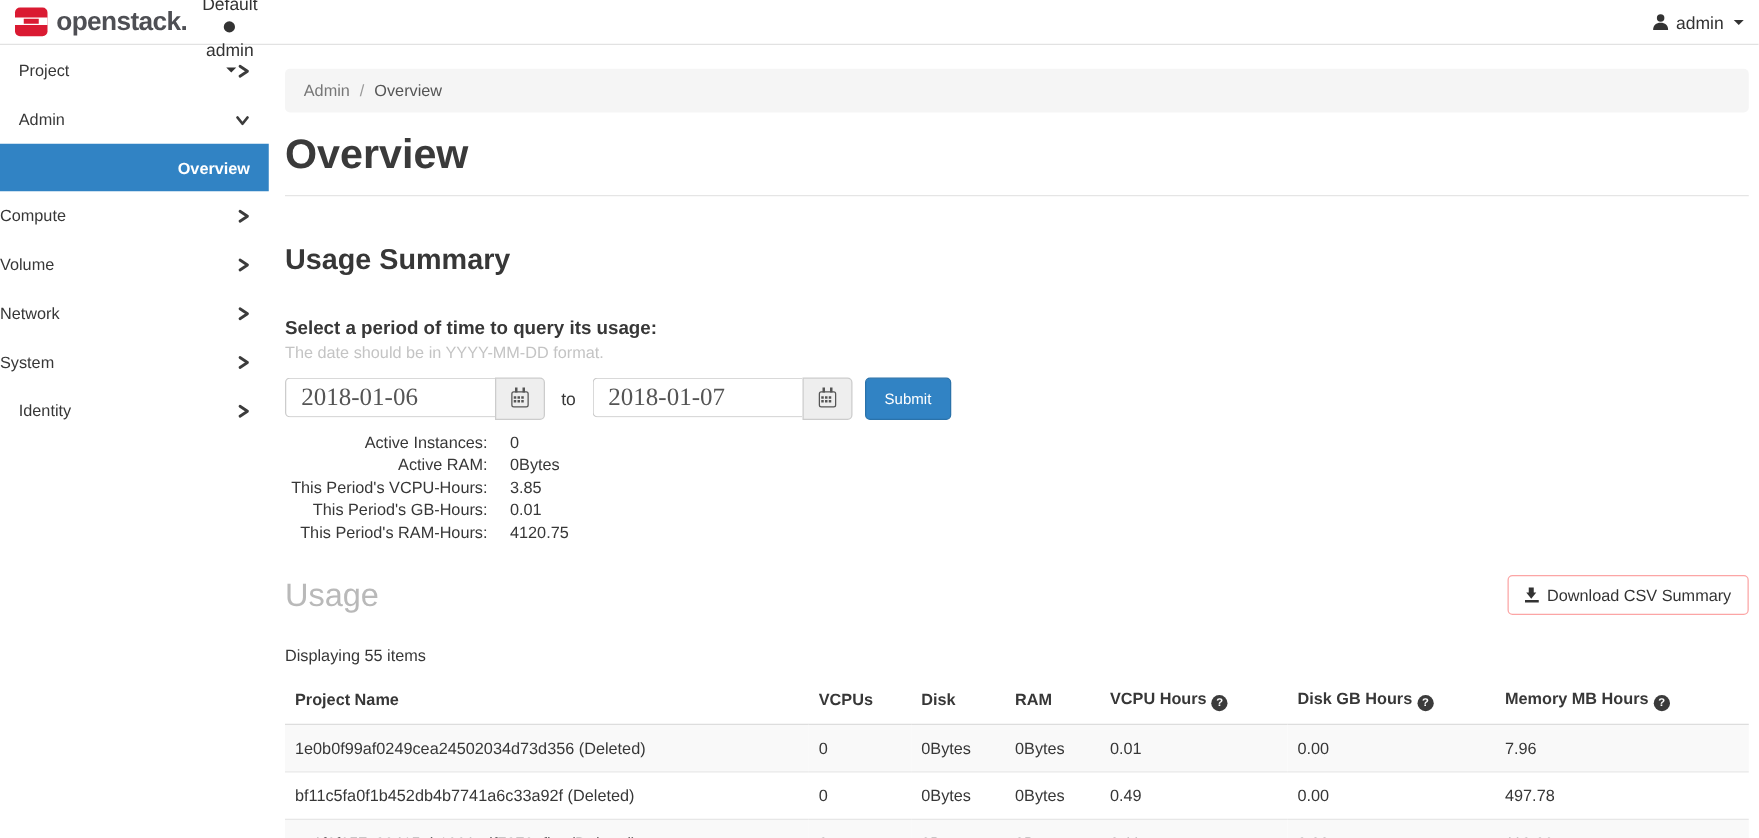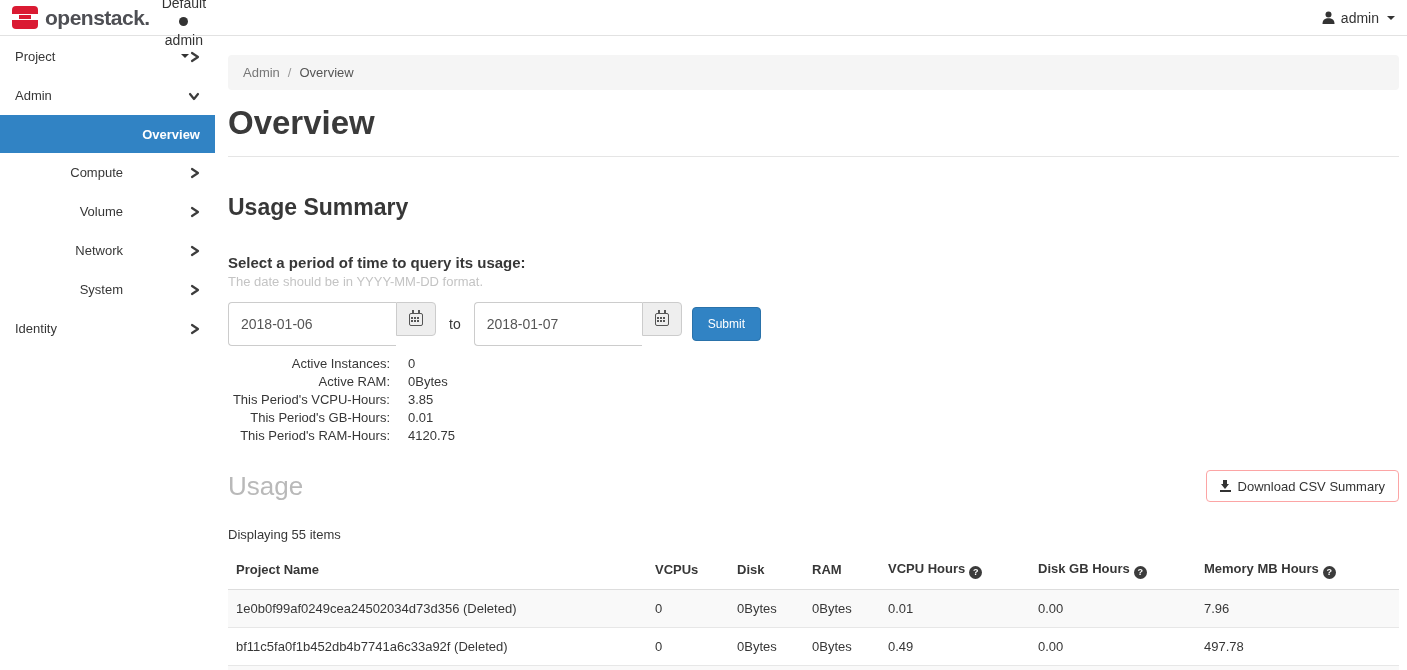--- a/index.html
+++ b/index.html
@@ -28,43 +28,43 @@
                font-size:14px; color:#333; cursor:pointer; }
 
   
   .sidebar { position:absolute; top:37px; left:0; width:215px; }
   .nav-item { height:39px; display:flex; align-items:center; position:relative;
               font-size:13px; color:#373737; cursor:pointer; }
   .nav-item.lvl1 { padding-left:15px; }
   .nav-item .chev { position:absolute; right:15px; top:50%; transform:translateY(-50%); }
   .nav-item.selected { height:38px; background:var(--accent); color:#fff;
                        justify-content:flex-end; padding-right:15px; font-weight:bold; }
-  .nav-item.lvl2 { justify-content:flex-end; padding-right:92px;padding-left:48px; }
+  .nav-item.lvl2 { padding-right:92px; }
   svg.chevron { display:block; }
 
   
   .main { position:absolute; left:228px; top:37px; width:1171px; }
   .breadcrumb { margin-top:18px; background:#f5f5f5; border-radius:4px; height:35px;
                 display:flex; align-items:center; padding:0 15px; font-size:13px; }
   .breadcrumb a { color:#777; text-decoration:none; cursor:pointer; }
   .breadcrumb .sep { color:#999; margin:0 8px; }
   .breadcrumb .current { color:#555; }
 
   .page-title { margin-top:14px; font-size:33px; font-weight:bold; color:#3a3a3a; }
   .rule { border:none; border-top:1px solid #e5e5e5; margin-top:14px; }
 
   .section-h { margin-top:37px; font-size:23px; font-weight:bold; color:#373737; }
   .form-label { margin-top:33px; font-size:15px; font-weight:bold; color:#373737; }
   .form-hint { margin-top:3px; font-size:13px; color:#c4c4c4; }
 
   .date-form { margin-top:13px; display:flex; align-items:center; }
   .input-group { display:flex; }
-  .input-group input { width:168px; height:44px; border:1px solid #ccc; border-right:none;
-                       border-radius:4px 0 0 4px; padding:0 12px; font-size:14px; color:#555;
-                       font-family:Liberation Sans, sans-serif; outline:none; }
+  .input-group input { width:168px; height:32px; border:1px solid #ccc; border-right:none;
+                       border-radius:4px 0 0 4px; padding:0 12px; font-size:20px; color:#555;
+                       font-family:Liberation Serif, serif; outline:none; }
   .addon { width:40px; height:34px; background:#eee; border:1px solid #ccc;
            border-radius:0 4px 4px 0; display:flex; align-items:center; justify-content:center;
            cursor:pointer; }
   .cal-icon { width:14px; height:13px; border:1.5px solid #555; border-radius:2px; position:relative; }
   .cal-icon:before { content:""; position:absolute; top:-4px; left:2px; width:2px; height:4px;
                      background:#555; box-shadow:6px 0 0 #555; }
   .cal-icon:after { content:""; position:absolute; left:1px; top:3px; width:2px; height:2px; background:#555;
                     box-shadow:3px 0 0 #555, 6px 0 0 #555, 0 3px 0 #555, 3px 3px 0 #555, 6px 3px 0 #555; }
   .to-label { margin:0 13px; font-size:14px; color:#373737; }
   .btn-primary { margin-left:10px; height:34px; padding:0 15px; background:var(--accent);

